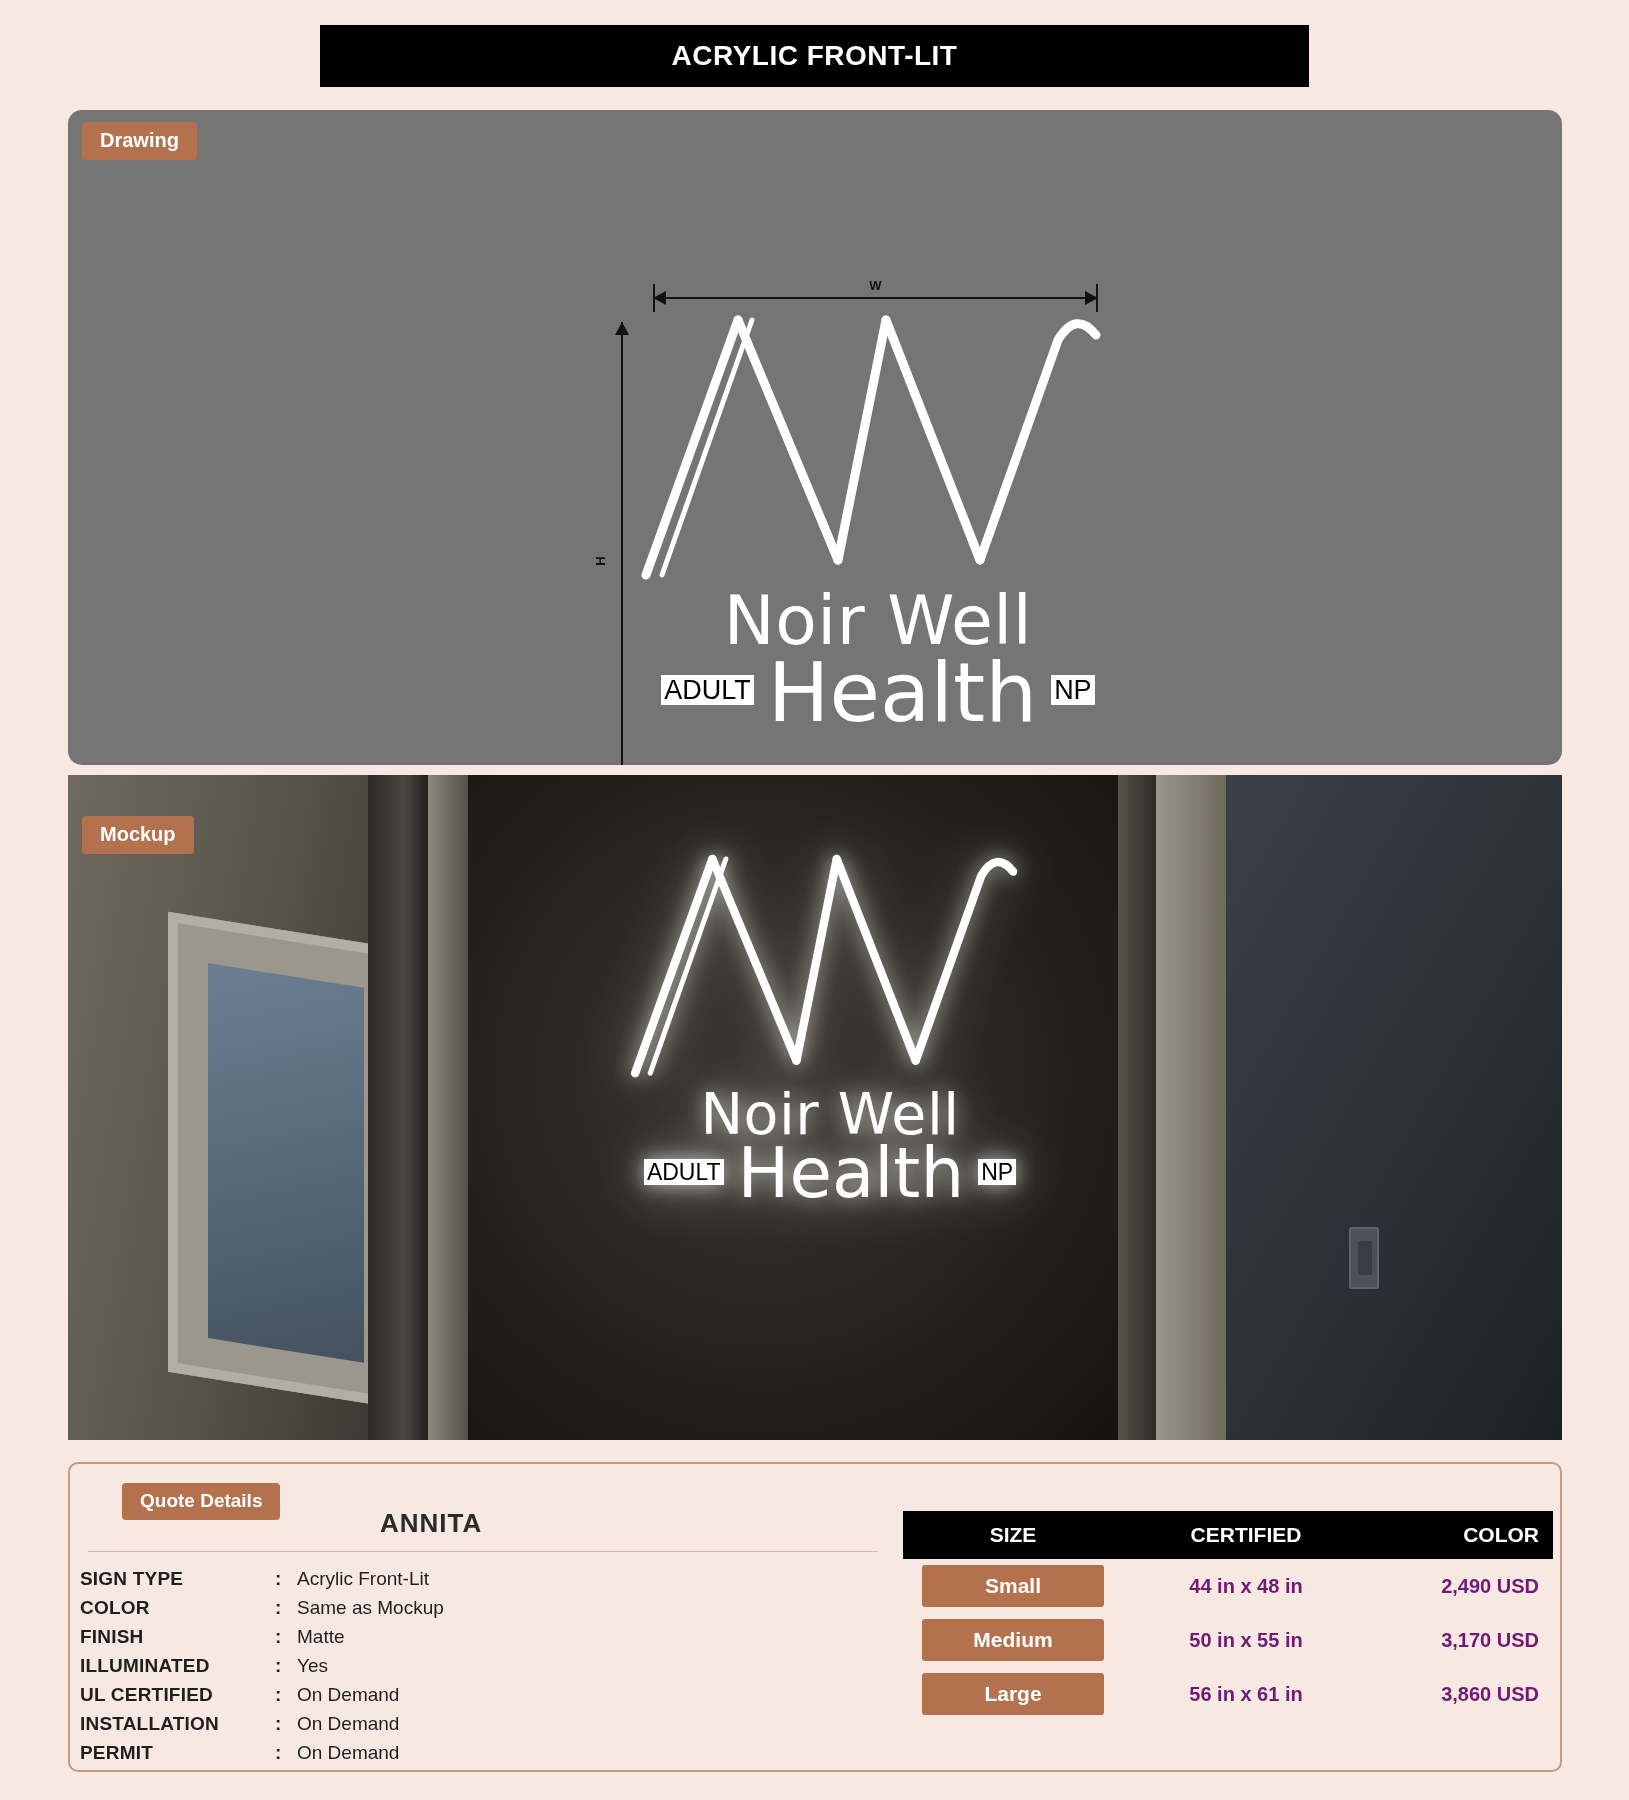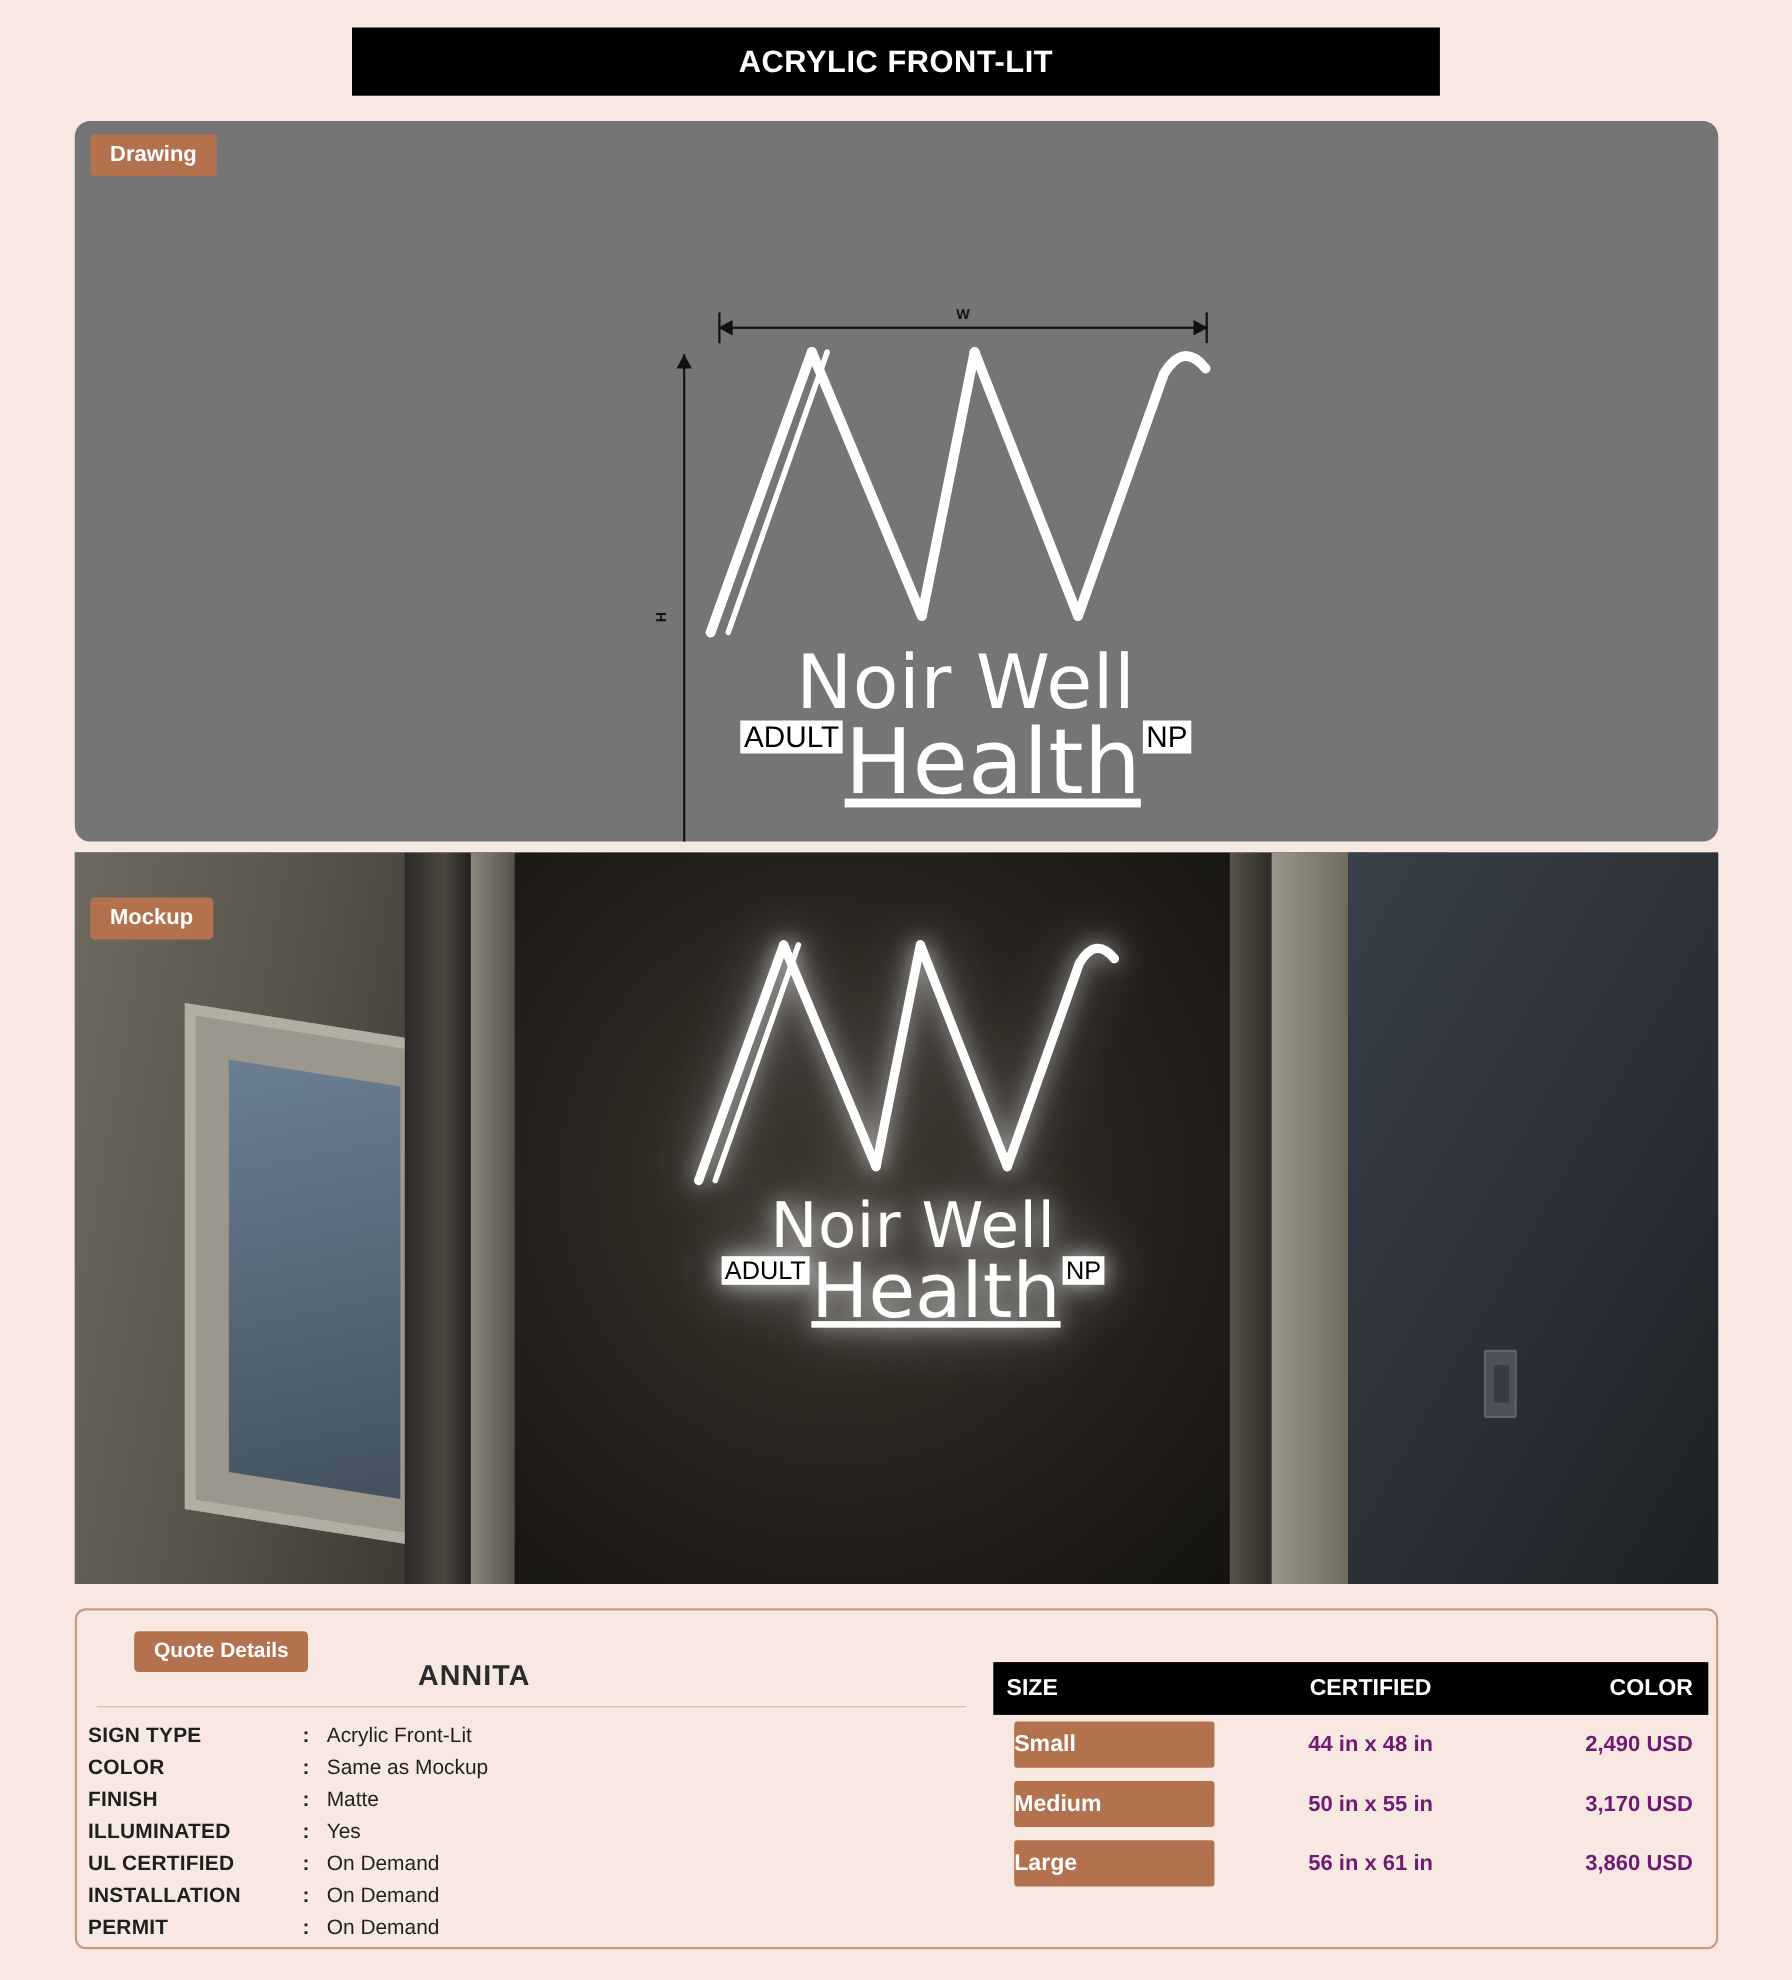--- a/index.html
+++ b/index.html
@@ -144,24 +144,23 @@
   }
   .logo .mark { position: relative; }
   .logo .wordmark {
     color: #fff;
     font-family: "DejaVu Sans", sans-serif;
     line-height: 0.95;
   }
   .logo .line1 { font-weight: 400; letter-spacing: 0.5px; }
   .logo .line2-wrap {
     display: flex;
-    align-items: flex-start;
+    align-items: center;
     justify-content: center;
-    gap: 0;
-    text-decoration: underline;
+    gap: 12px;
   }
   .logo .adult, .logo .np {
     background: #fff;
     color: #000;
     font-weight: 500;
     font-family: "Liberation Sans", sans-serif;
     padding: 1px 3px;
     line-height: 1.05;
   }
   .logo .health { font-weight: 400; }
@@ -307,21 +306,21 @@
     height: 48px;
     align-items: center;
     font-weight: bold;
     font-size: 21px;
   }
   .pt-row {
     display: flex;
     height: 54px;
     align-items: center;
   }
-  .col-size { width: 208px; text-align: left; padding-left: 12px; }
+  .col-size { width: 208px; text-align: center; padding-left: 12px; }
   .col-dim  { width: 270px; text-align: center; }
   .col-price{ width: 172px; text-align: right; padding-right: 14px; }
   .pt-row .col-size .pill {
     display: block;
     margin: 0 7px;
     background: #b3714e;
     color: #fff;
     font-weight: bold;
     font-size: 21px;
     padding: 9px 0;

